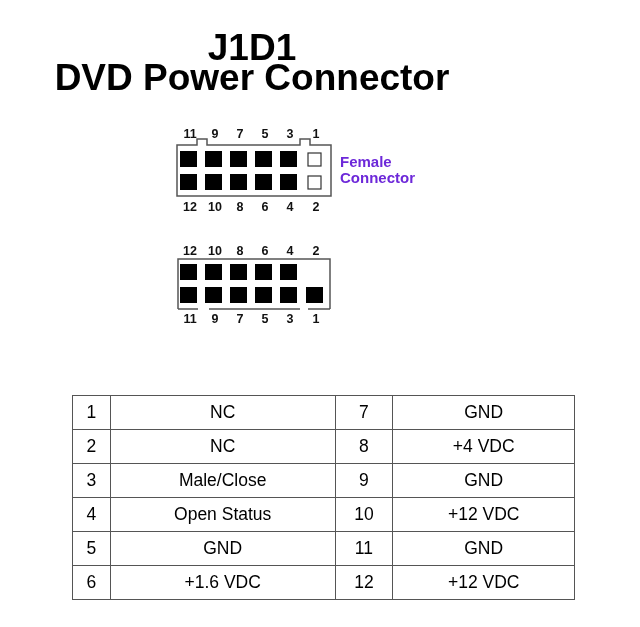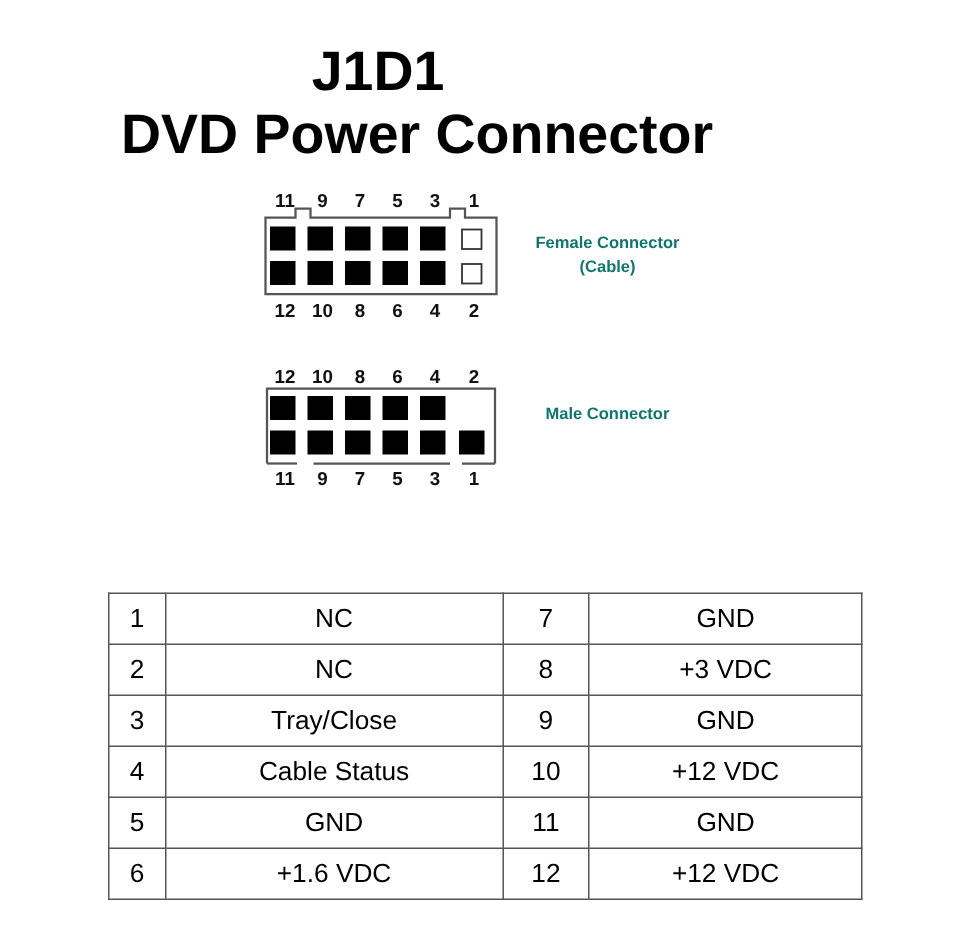--- a/index.html
+++ b/index.html
@@ -1,24 +1,24 @@
 <!DOCTYPE html>
 <html><head>
 <meta charset="utf-8">
 <style>
   html, body { margin: 0; padding: 0; background: #ffffff; }
   body { width: 640px; height: 627px; position: relative; overflow: hidden;
          font-family: "Liberation Sans", sans-serif; color: #000; }
   .title { position: absolute; left: 0; width: 504px; text-align: center; font-weight: bold; margin: 0; }
   #t1 { top: 28px; font-size: 37px; line-height: 40px; }
-  #t2 { top: 70px; font-size: 37px; line-height: 40px; margin-left: 26px; }
+  #t2 { top: 58px; font-size: 37px; line-height: 40px; }
 
   .diagram { position: absolute; left: 0; top: 0; }
   .pin-num { font-family: "Liberation Sans", sans-serif; font-size: 12.5px; font-weight: bold; fill: #111; text-anchor: middle; }
-  .conn-label { position: absolute; font-size: 11px; font-weight: bold; text-align: center; line-height: 16px; color: #0f766e; }
+  .conn-label { position: absolute; font-size: 15px; font-weight: bold; line-height: 16px; color: #6d28d9; }
   #female-label { left: 340px; top: 154px; width: 130px; }
   #male-label { left: 335px; top: 268px; width: 140px; }
 
   table.pinout { position: absolute; left: 72px; top: 395px; border-collapse: collapse;
                  width: 503px; font-size: 17.5px; }
   table.pinout td { border: 1.5px solid #555; height: 33px; text-align: center; vertical-align: middle; padding: 0; }
   td.pn { width: 37px; }
   td.sig { width: 224px; }
   td.pn2 { width: 57px; }
   td.sig2 { width: 181px; }
@@ -99,49 +99,47 @@
         <text x="240" y="323" class="pin-num">7</text>
         <text x="265" y="323" class="pin-num">5</text>
         <text x="290" y="323" class="pin-num">3</text>
         <text x="316" y="323" class="pin-num">1</text>
       </g>
   </g>
 </svg>
 
 <div class="conn-label" id="female-label">
   <div>Female Connector</div>
-  <div>(Cable)</div>
 </div>
 <div class="conn-label" id="male-label">
-  <div>Male Connector</div>
 </div>
 
 <table class="pinout">
   <tbody id="pinout-body">
       <tr>
         <td class="pn">1</td>
         <td class="sig">NC</td>
         <td class="pn2">7</td>
         <td class="sig2">GND</td>
       </tr>
       <tr>
         <td class="pn">2</td>
         <td class="sig">NC</td>
         <td class="pn2">8</td>
-        <td class="sig2">+3 VDC</td>
+        <td class="sig2">+4 VDC</td>
       </tr>
       <tr>
         <td class="pn">3</td>
-        <td class="sig">Tray/Close</td>
+        <td class="sig">Male/Close</td>
         <td class="pn2">9</td>
         <td class="sig2">GND</td>
       </tr>
       <tr>
         <td class="pn">4</td>
-        <td class="sig">Cable Status</td>
+        <td class="sig">Open Status</td>
         <td class="pn2">10</td>
         <td class="sig2">+12 VDC</td>
       </tr>
       <tr>
         <td class="pn">5</td>
         <td class="sig">GND</td>
         <td class="pn2">11</td>
         <td class="sig2">GND</td>
       </tr>
       <tr>

